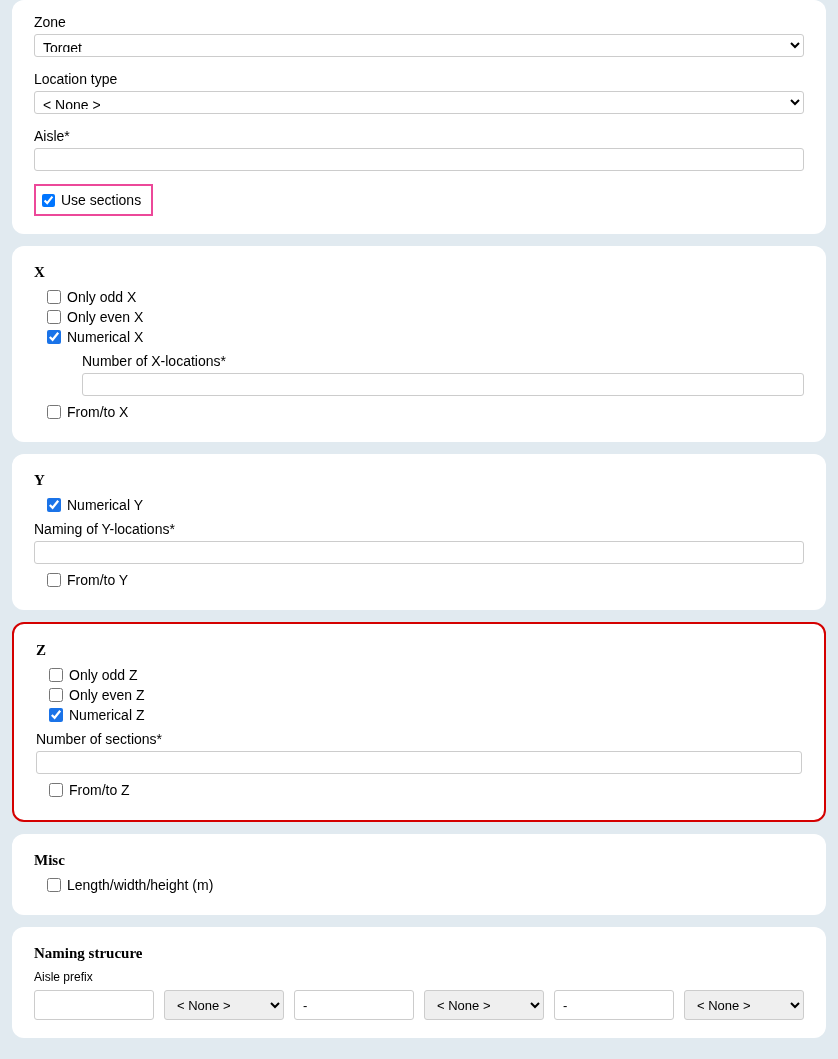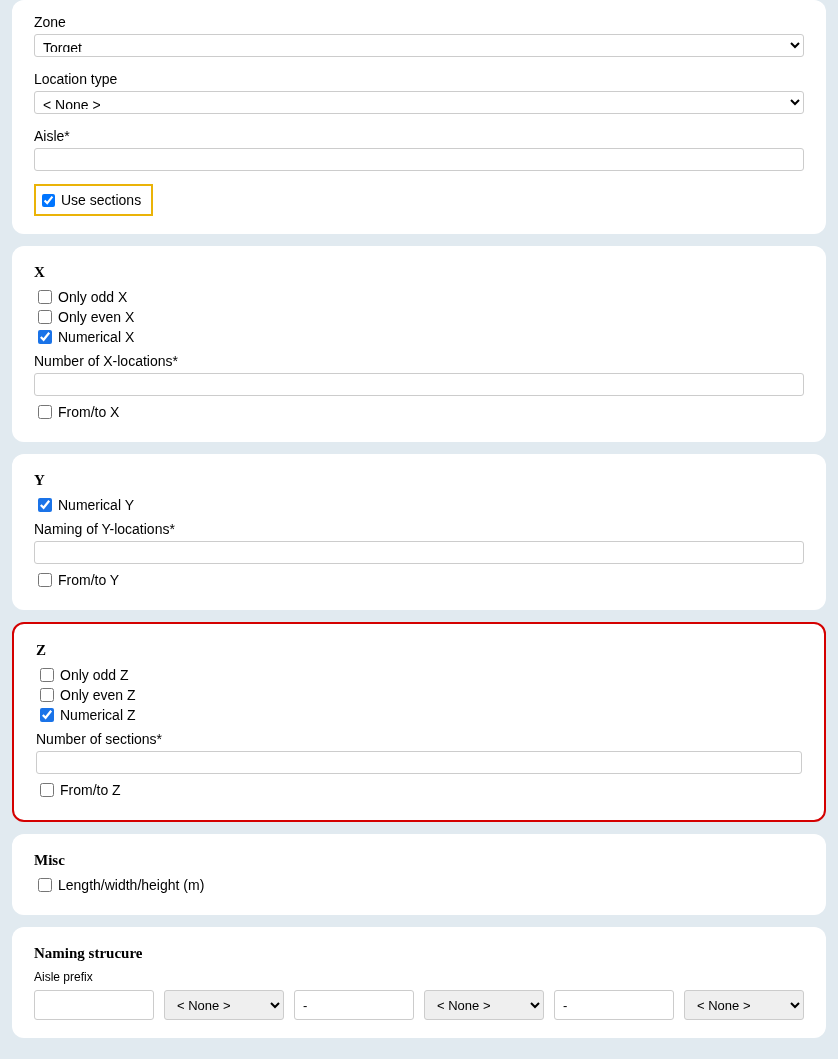--- a/index.html
+++ b/index.html
@@ -34,38 +34,38 @@
       font-size: 14px;
       background: #fff;
     }
     select.full {
       background: #fff;
     }
     .checkbox-row {
       display: flex;
       align-items: center;
       gap: 6px;
-      margin: 4px 4px;
+      margin: 4px 13px;
     }
     .checkbox-row input[type=checkbox] {
       width: 14px;
       height: 14px;
       accent-color: #1a73e8;
     }
     .section-title {
       font-family: Georgia, 'Times New Roman', serif;
       font-weight: bold;
       font-size: 15px;
       margin-bottom: 8px;
     }
     .use-sections-wrap {
       display: inline-flex;
       align-items: center;
       gap: 6px;
-      border: 2px solid #eab308;
+      border: 2px solid #ec4899;
       padding: 6px 10px 6px 6px;
       margin-top: 4px;
     }
     .card.z-card {
       border: 2px solid #d40000;
     }
     .naming-row {
       display: flex;
       gap: 10px;
       margin-top: 6px;
@@ -115,21 +115,21 @@
     <span>Only odd X</span>
   </div>
   <div class="checkbox-row">
     <input type="checkbox" style="">
     <span>Only even X</span>
   </div>
   <div class="checkbox-row">
     <input type="checkbox" checked="" style="">
     <span>Numerical X</span>
   </div>
-  <div class="form-group" style="margin-top:8px; margin-bottom:8px;">
+  <div class="form-group" style="margin-top:8px; margin-bottom:8px;margin-left:48px;">
     <label class="field-label">Number of X-locations*</label>
     <input class="full" type="text" value="" style="">
   </div>
   <div class="checkbox-row">
     <input type="checkbox" style="">
     <span>From/to X</span>
   </div>
 </div>
 
 <div class="card">

